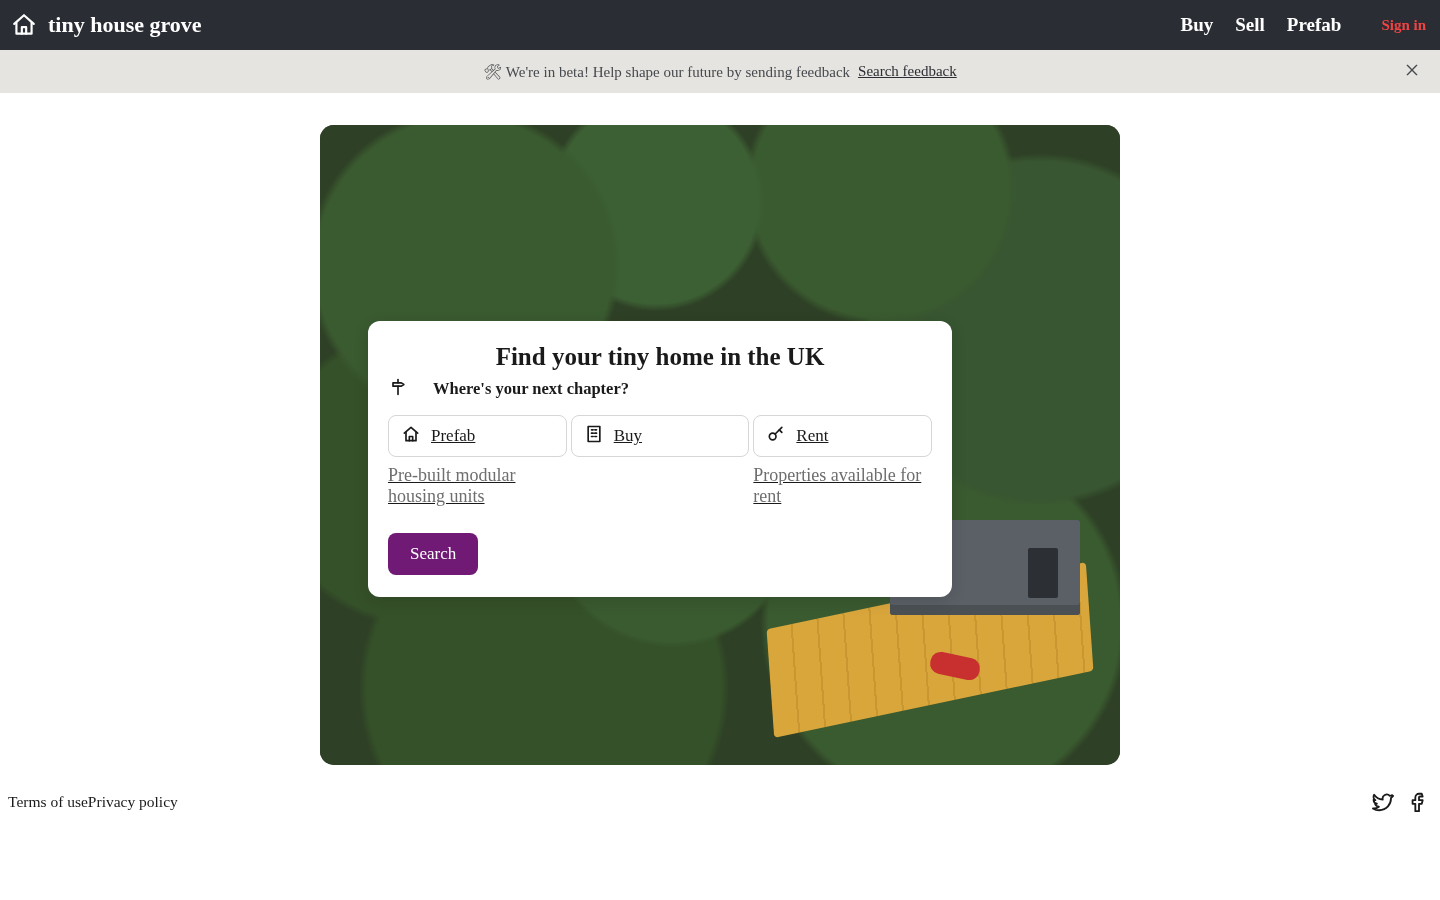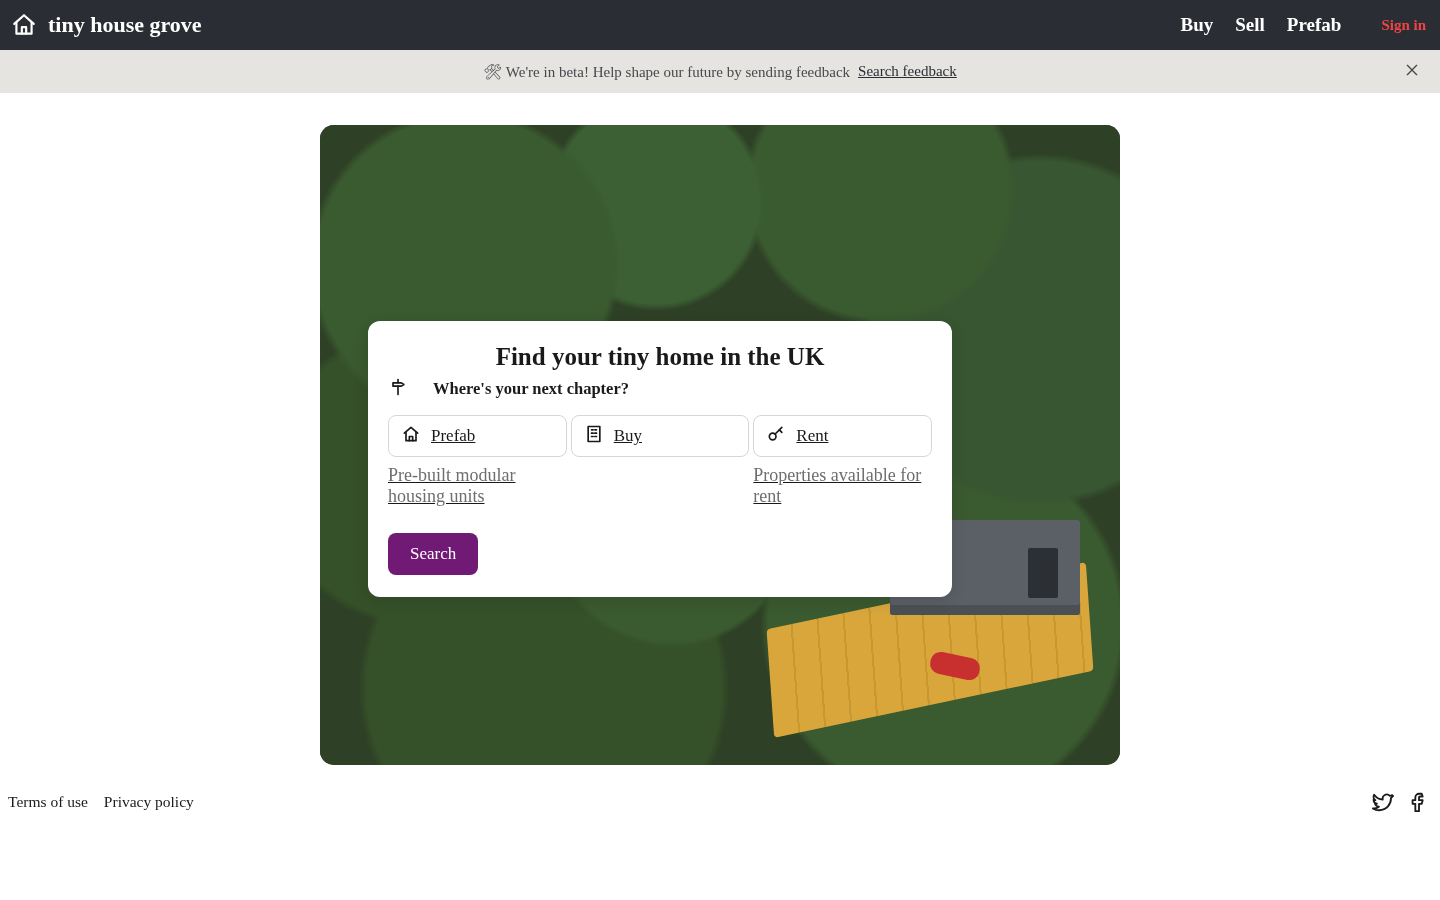--- a/index.html
+++ b/index.html
@@ -203,21 +203,21 @@
   }
 
   
   .footer {
     display: flex;
     align-items: center;
     justify-content: space-between;
     padding: 20px 10px 0 8px;
     margin-top: 6px;
   }
-  .footer-left { display: flex; gap: 16px; }
+  .footer-left { display: flex; }
   .footer-link {
     font-family: Georgia, serif;
     font-size: 15.5px;
     color: #1a1a1a;
     cursor: pointer;
   }
   .footer-right { display: flex; gap: 14px; align-items:center;}
   .soc-icon { width:22px; height:22px; cursor:pointer; display:flex;}
 </style>
 </head>

